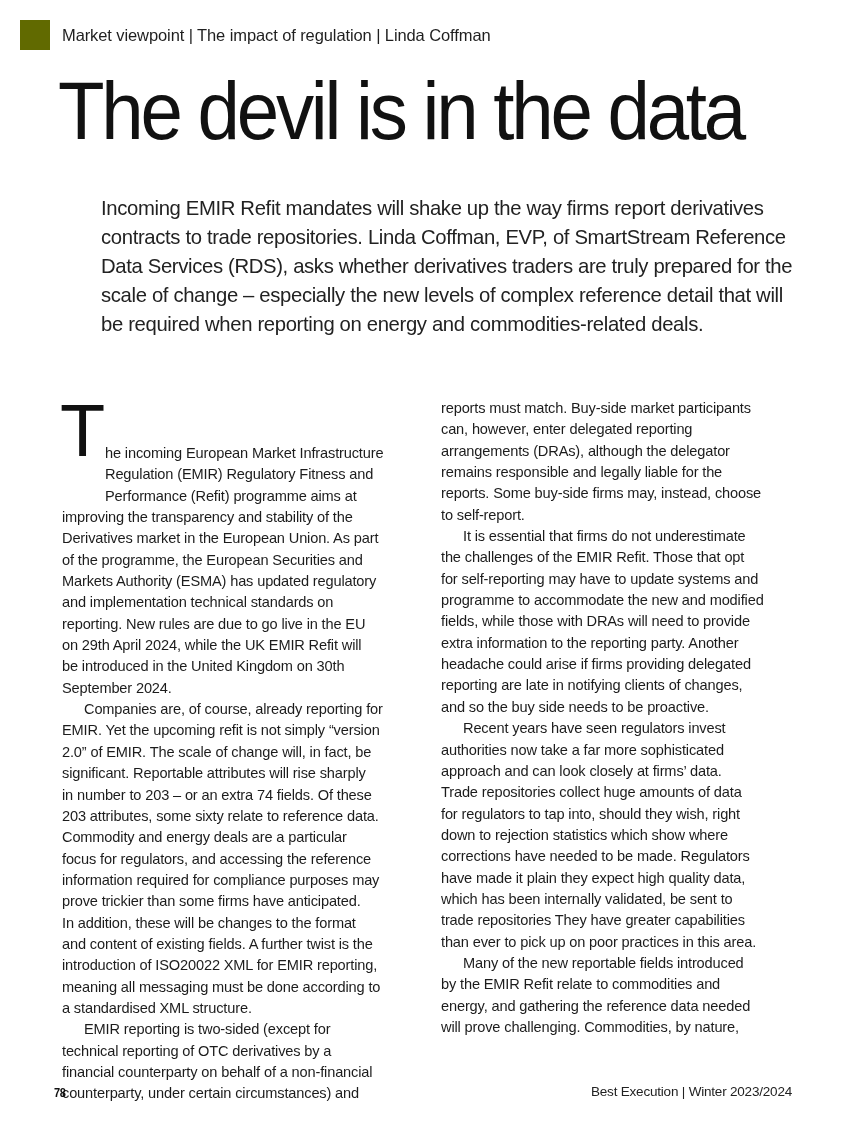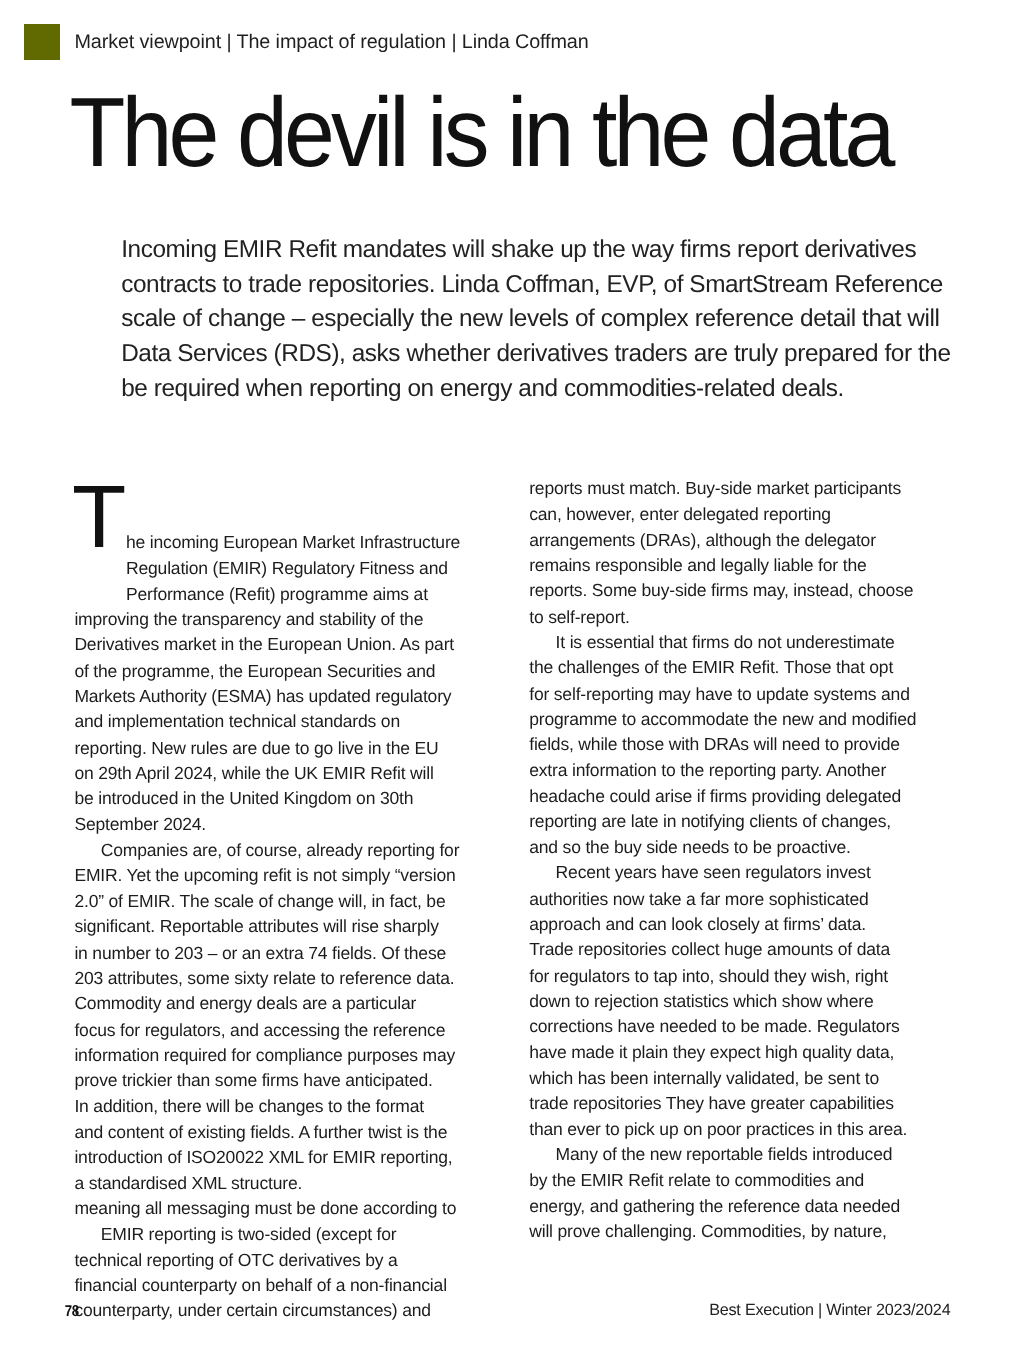--- a/index.html
+++ b/index.html
@@ -26,22 +26,22 @@
 <body>
 
 <div class="brand-square" style="background: rgb(97, 106, 0);"></div>
 <div class="running-head">Market viewpoint | The impact of regulation | Linda Coffman</div>
 
 <h1 class="title">The devil is in the data</h1>
 
 <div class="standfirst">
   <span class="ln">Incoming EMIR Refit mandates will shake up the way firms report derivatives</span>
   <span class="ln">contracts to trade repositories. Linda Coffman, EVP, of SmartStream Reference</span>
+  <span class="ln">Data Services (RDS), asks whether derivatives traders are truly prepared for the</span>
   <span class="ln">scale of change – especially the new levels of complex reference detail that will</span>
-  <span class="ln">Data Services (RDS), asks whether derivatives traders are truly prepared for the</span>
   <span class="ln">be required when reporting on energy and commodities-related deals.</span>
 </div>
 
 <div class="dropcap">T</div>
 
 <div class="col col-left">
   <span class="ln dc-ln">he incoming European Market Infrastructure</span>
   <span class="ln dc-ln">Regulation (EMIR) Regulatory Fitness and</span>
   <span class="ln dc-ln">Performance (Refit) programme aims at</span>
   <span class="ln">improving the transparency and stability of the</span>
@@ -56,25 +56,25 @@
   <span class="ln ind">Companies are, of course, already reporting for</span>
   <span class="ln">EMIR. Yet the upcoming refit is not simply “version</span>
   <span class="ln">2.0” of EMIR. The scale of change will, in fact, be</span>
   <span class="ln">significant. Reportable attributes will rise sharply</span>
   <span class="ln">in number to 203 – or an extra 74 fields. Of these</span>
   <span class="ln">203 attributes, some sixty relate to reference data.</span>
   <span class="ln">Commodity and energy deals are a particular</span>
   <span class="ln">focus for regulators, and accessing the reference</span>
   <span class="ln">information required for compliance purposes may</span>
   <span class="ln">prove trickier than some firms have anticipated.</span>
-  <span class="ln">In addition, there will be changes to the format</span>
+  <span class="ln">In addition, these will be changes to the format</span>
   <span class="ln">and content of existing fields. A further twist is the</span>
   <span class="ln">introduction of ISO20022 XML for EMIR reporting,</span>
+  <span class="ln">meaning all messaging must be done according to</span>
   <span class="ln">a standardised XML structure.</span>
-  <span class="ln">meaning all messaging must be done according to</span>
   <span class="ln ind">EMIR reporting is two-sided (except for</span>
   <span class="ln">technical reporting of OTC derivatives by a</span>
   <span class="ln">financial counterparty on behalf of a non-financial</span>
   <span class="ln">counterparty, under certain circumstances) and</span>
 </div>
 
 <div class="col col-right">
   <span class="ln">reports must match. Buy-side market participants</span>
   <span class="ln">can, however, enter delegated reporting</span>
   <span class="ln">arrangements (DRAs), although the delegator</span>

